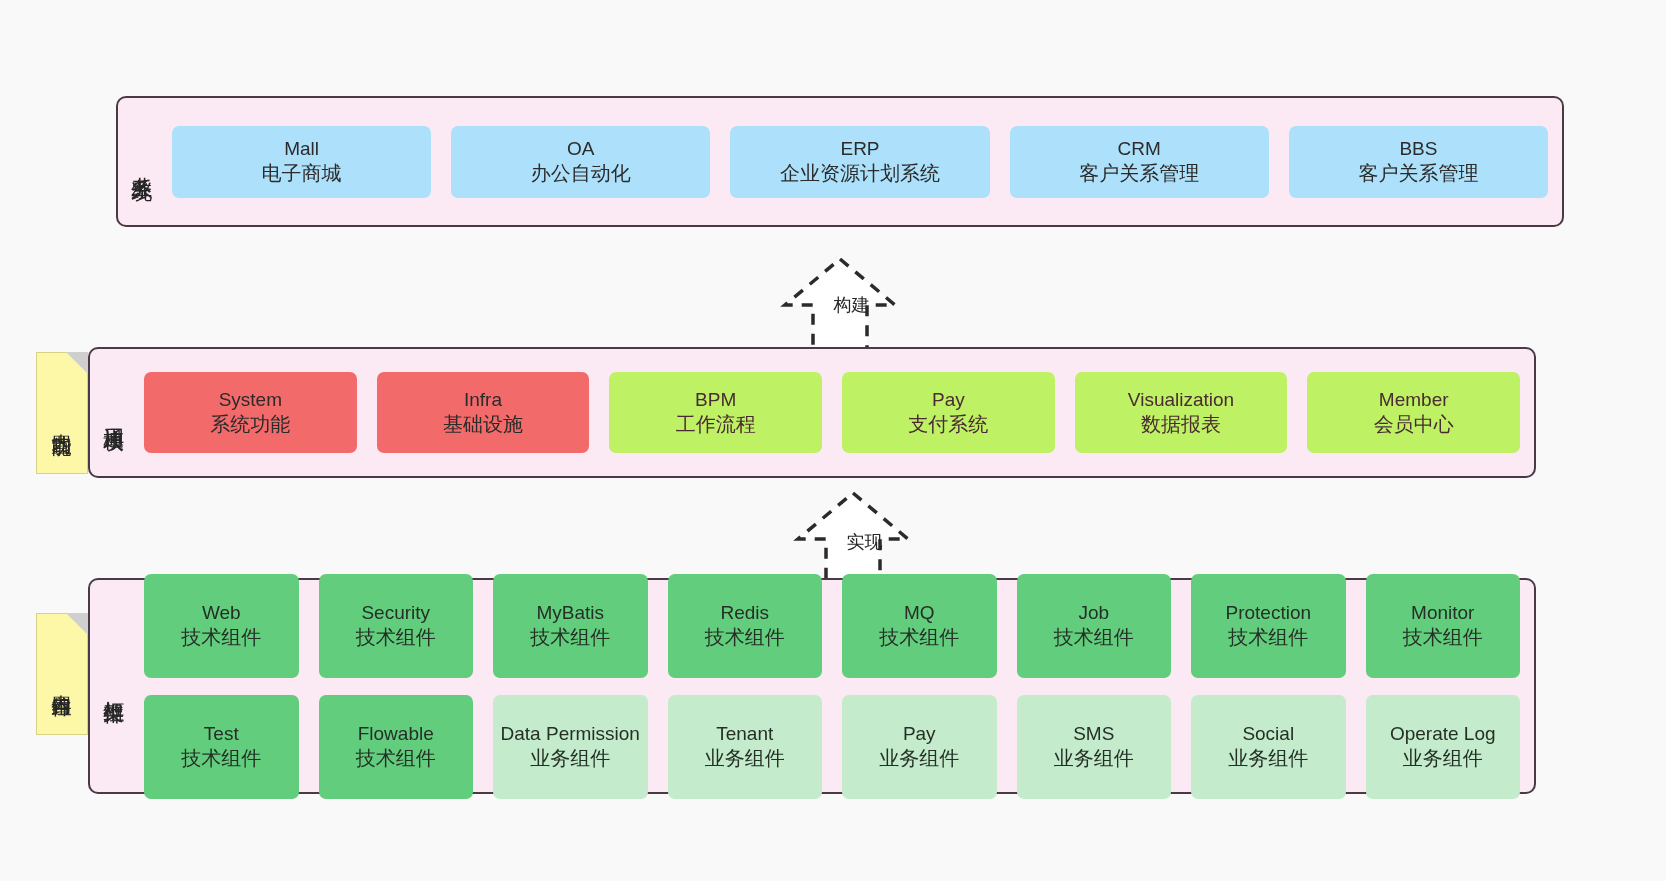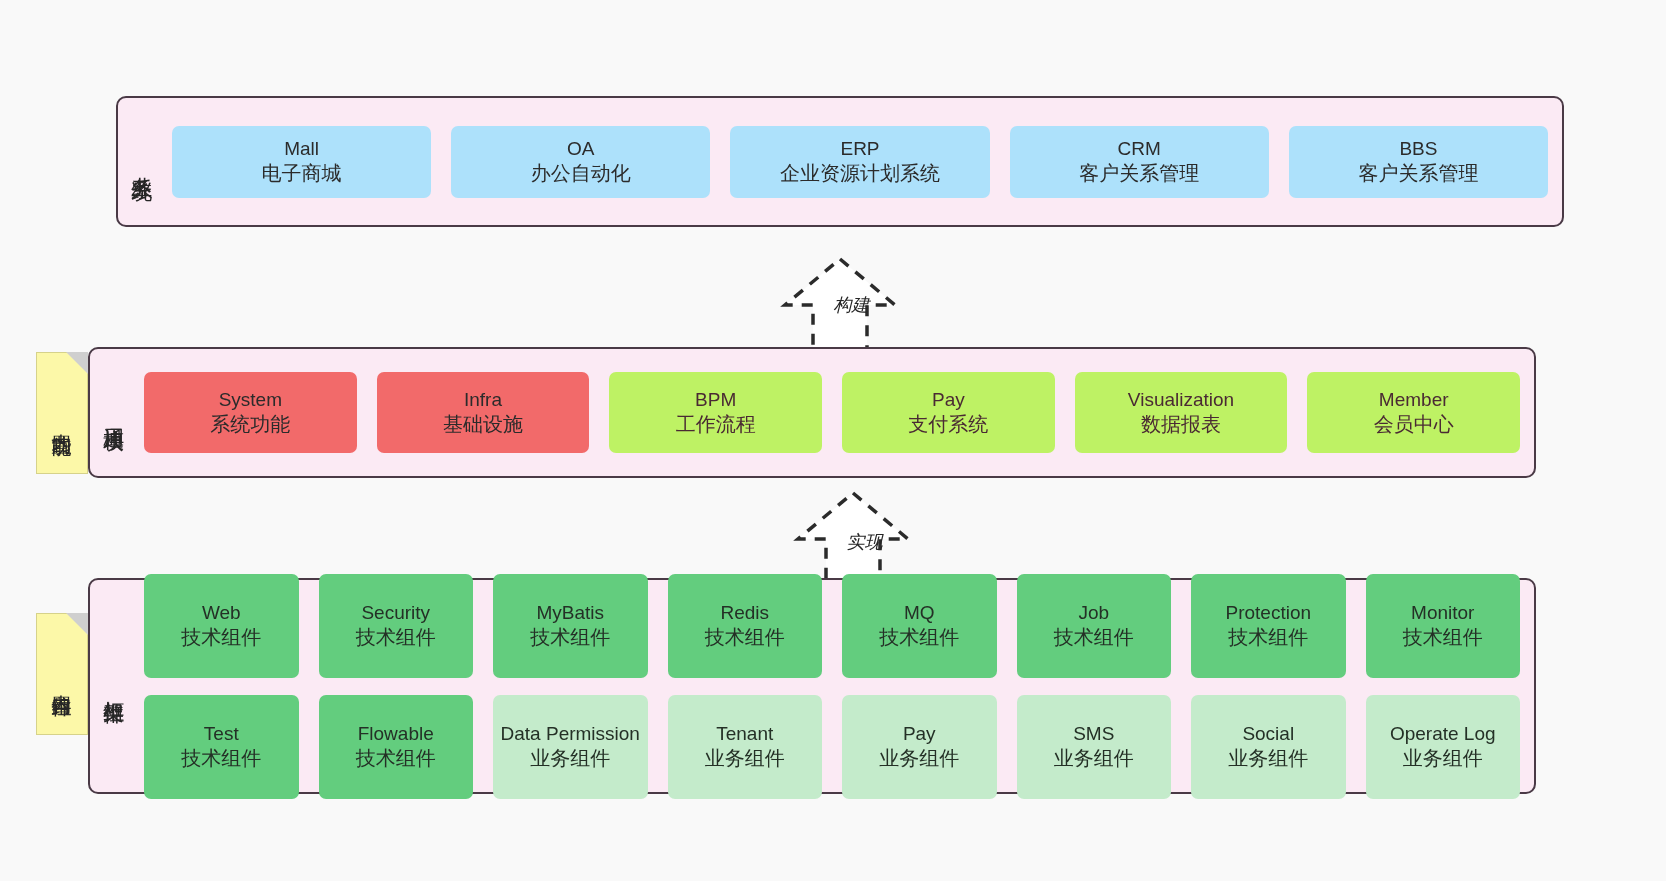--- a/index.html
+++ b/index.html
@@ -151,21 +151,20 @@
     border-top: 22px solid #cfcfcf;
   }
   #note-common    { left: 36px; top: 352px;  height: 122px; }
   #note-framework { left: 36px; top: 613px;  height: 122px; }
 
   
   .connector {
     position: absolute;
     width: 190px;
     height: 105px;
-    font-style: italic;
   }
   .connector svg { display: block; overflow: visible; }
   .connector .label {
     position: absolute;
     left: 50%;
     transform: translateX(-50%);
     font-size: 18px;
     color: #262626;
     background: transparent;
     white-space: nowrap;

